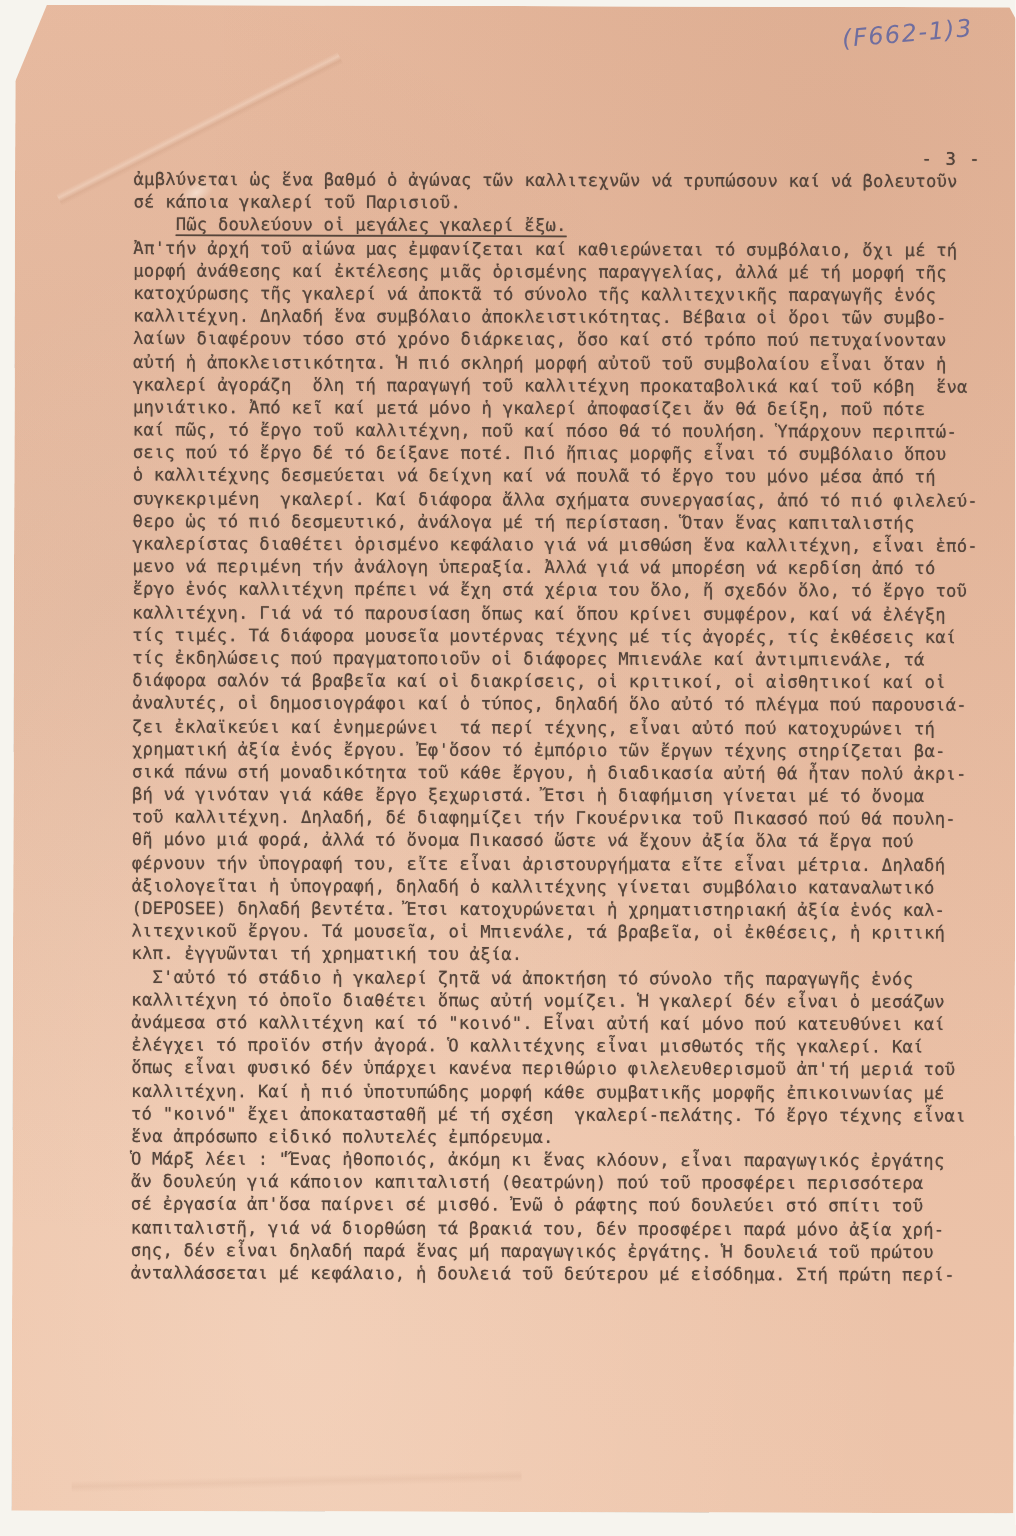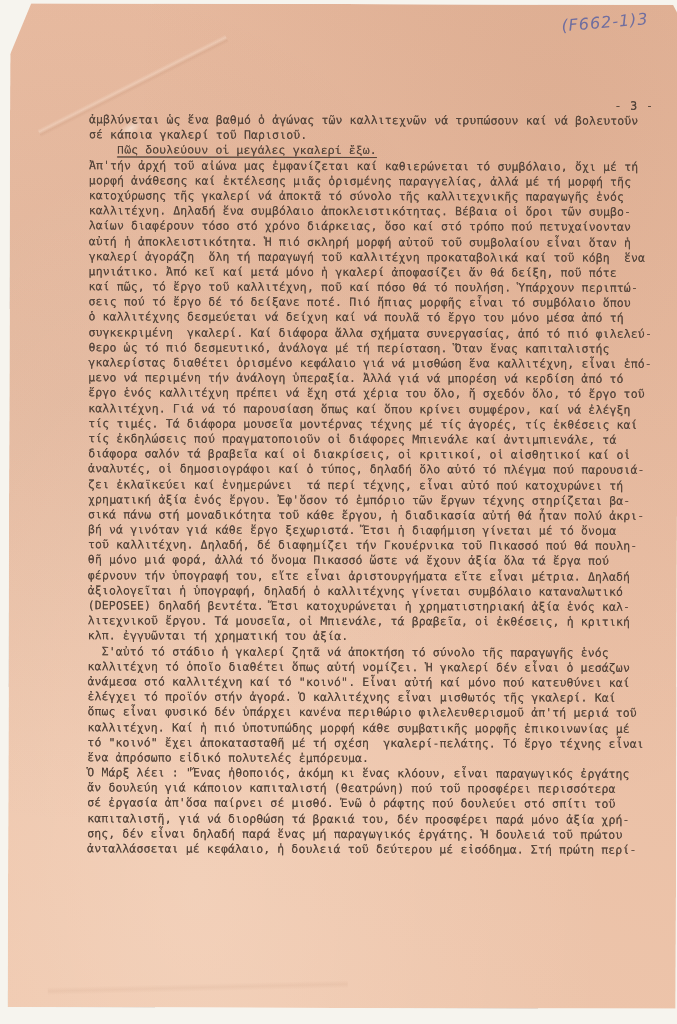--- a/index.html
+++ b/index.html
@@ -66,21 +66,20 @@
     letter-spacing:0.12px;
     color:var(--ink);
     white-space:pre;
     text-shadow:0 0 0.55px rgba(84,68,57,0.75);
   }
   .tline{height:15.2px;}
   .ul{
     text-decoration:underline;
     text-underline-offset:2.5px;
     text-decoration-thickness:1px;
-    font-family:Liberation Mono, monospace;
   }
 </style>
 </head>
 <body>
 
 <div class="stage">
   <div class="paper">
     <div class="crease-a"></div>
     <div class="crease-b"></div>
     <div class="crease-c"></div>

